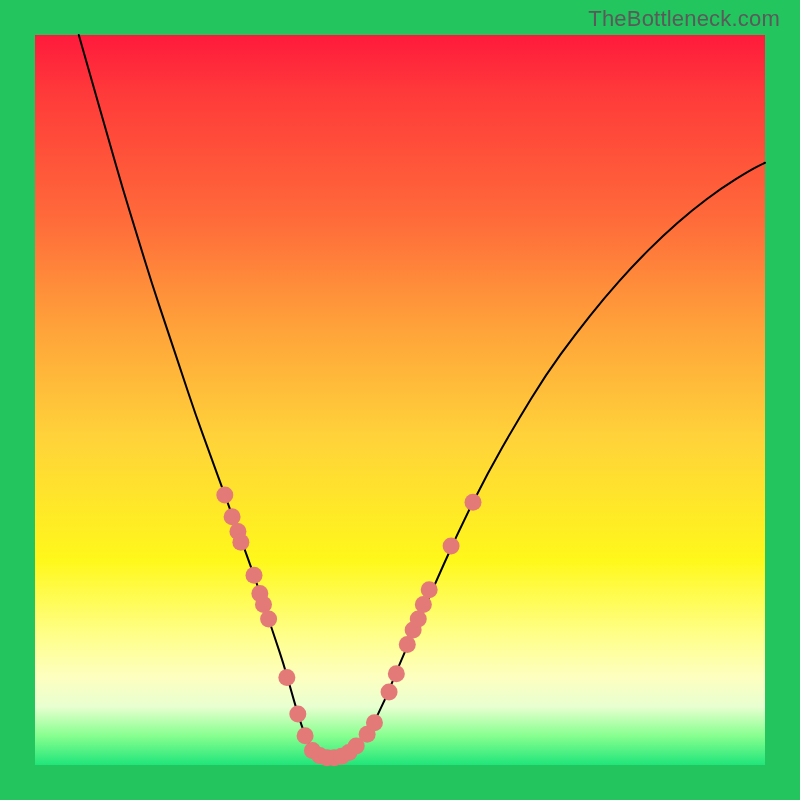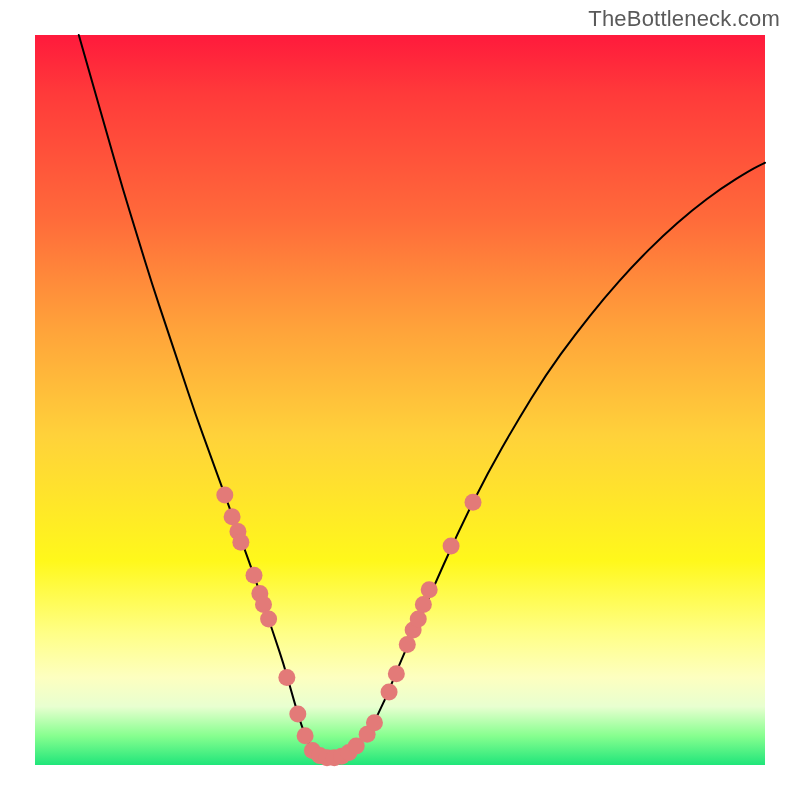--- a/index.html
+++ b/index.html
@@ -8,21 +8,21 @@
     width: 800px;
     height: 800px;
     background: #000;
     overflow: hidden;
     font-family: Arial, Helvetica, sans-serif;
   }
   .stage {
     position: relative;
     width: 800px;
     height: 800px;
-    background: #ffffff;
+    background: #22c55e;
   }
   .plot-area {
     position: absolute;
     left: 35px;
     top: 35px;
     width: 730px;
     height: 730px;
     
     background: linear-gradient(
       to bottom,

